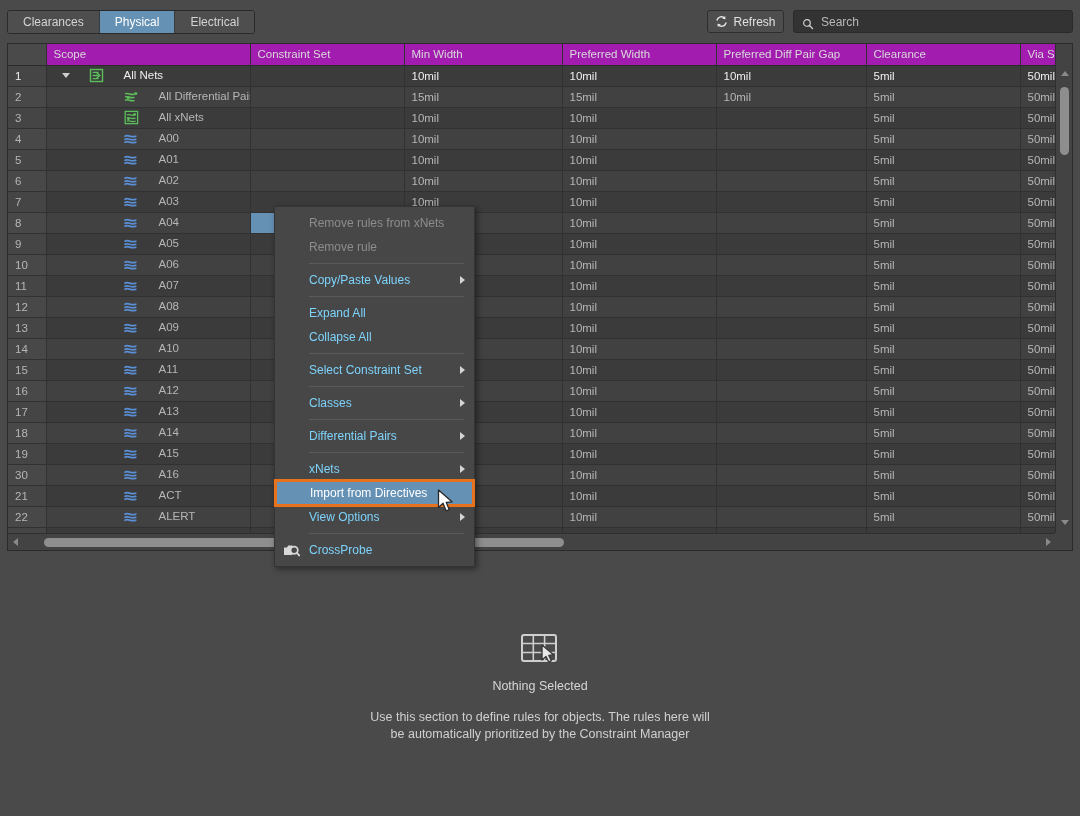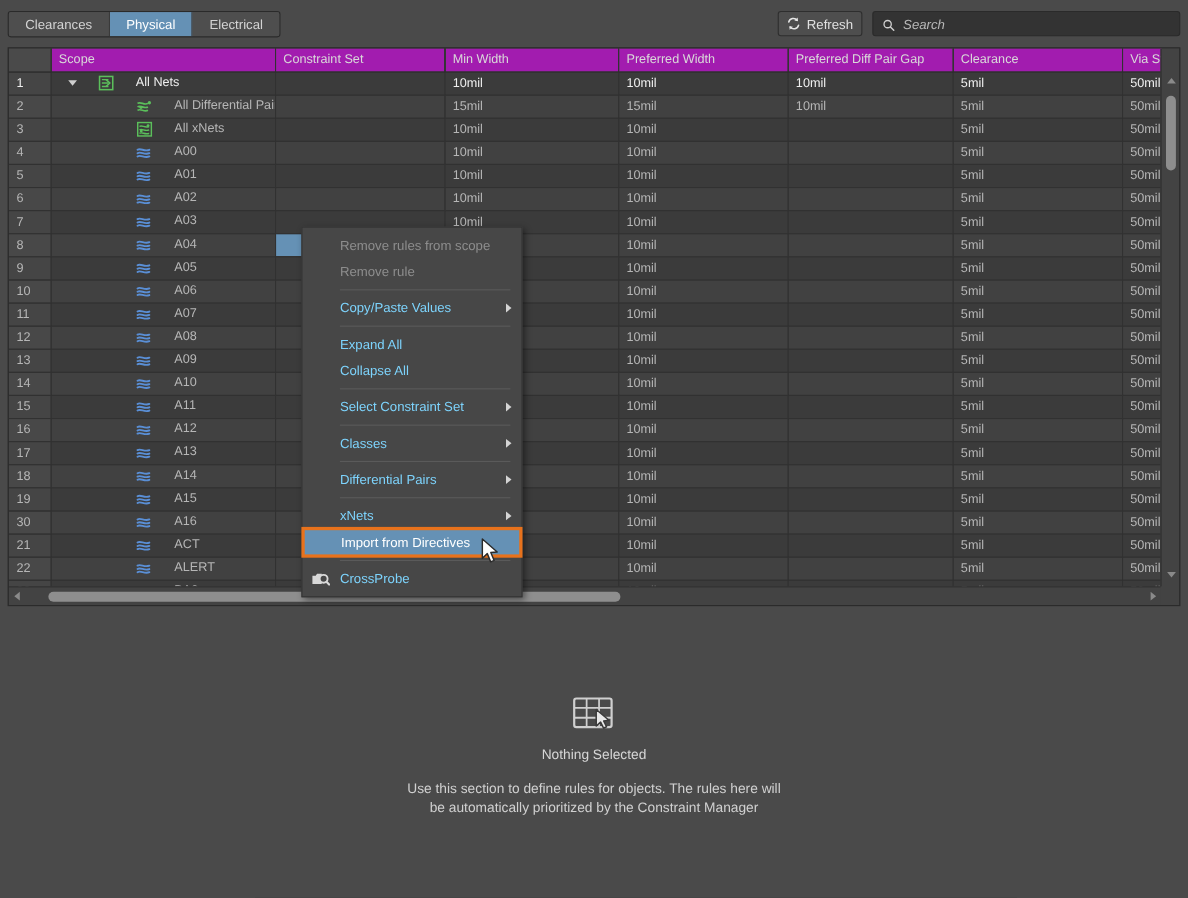--- a/index.html
+++ b/index.html
@@ -45,21 +45,21 @@
   .searchbox {
     position: absolute; left: 793px; top: 10px;
     width: 280px; height: 23px;
     background: #333333; border: 1px solid #2a2a2a; border-radius: 3px;
     display: flex; align-items: center; gap: 7px; padding: 0 8px;
   }
   .search-icon { width: 12px; height: 12px; display: block; flex: none; }
   .search-input {
     background: transparent; border: none; outline: none;
     font-family: "Liberation Sans", sans-serif;
-    font-size: 12px; color: #d8d8d8; width: 100%; font-style: italic;
+    font-size: 12px; color: #d8d8d8; width: 100%;
   }
   .search-input::placeholder { color: #b8b8b8; }
 
   
   .gridpanel {
     position: absolute; left: 7px; top: 43px;
     width: 1066px; height: 508px;
     border: 1px solid #2b2b2b;
     background: #3b3b3b;
     overflow: hidden;
@@ -751,21 +751,21 @@
     </span>
     <div class="empty-title">Nothing Selected</div>
     <div class="empty-desc">
       <div>Use this section to define rules for objects. The rules here will</div>
       <div>be automatically prioritized by the Constraint Manager</div>
     </div>
   </div>
 
   <div class="ctxmenu" id="ctxmenu">
       <div class="mi disabled">
-        <span>Remove rules from scope</span>
+        <span>Remove rules from xNets</span>
       </div>
       <div class="mi disabled">
         <span>Remove rule</span>
       </div>
       <div class="msep"></div>
       <div class="mi">
         <span>Copy/Paste Values</span>
         <span class="arrow"></span>
       </div>
       <div class="msep"></div>
@@ -790,20 +790,24 @@
         <span>Differential Pairs</span>
         <span class="arrow"></span>
       </div>
       <div class="msep"></div>
       <div class="mi">
         <span>xNets</span>
         <span class="arrow"></span>
       </div>
       <div class="mi highlighted">
         <span>Import from Directives</span>
+      </div>
+      <div class="mi">
+        <span>View Options</span>
+        <span class="arrow"></span>
       </div>
       <div class="msep"></div>
       <div class="mi">
         <span class="mi-icon"><svg viewBox="0 0 17 16" width="17" height="16">
             <path d="M1 5.5 L4 5.5 L5.2 3.6 L9.5 3.6 L9.5 13 L1 13 Z" fill="#d8d8d8"></path>
             <circle cx="11.2" cy="8.2" r="3.6" stroke="#d8d8d8" stroke-width="1.7" fill="#474747"></circle>
             <line x1="13.8" y1="10.8" x2="16.2" y2="13.4" stroke="#d8d8d8" stroke-width="1.9" stroke-linecap="round"></line>
           </svg></span>
         <span>CrossProbe</span>
       </div>

